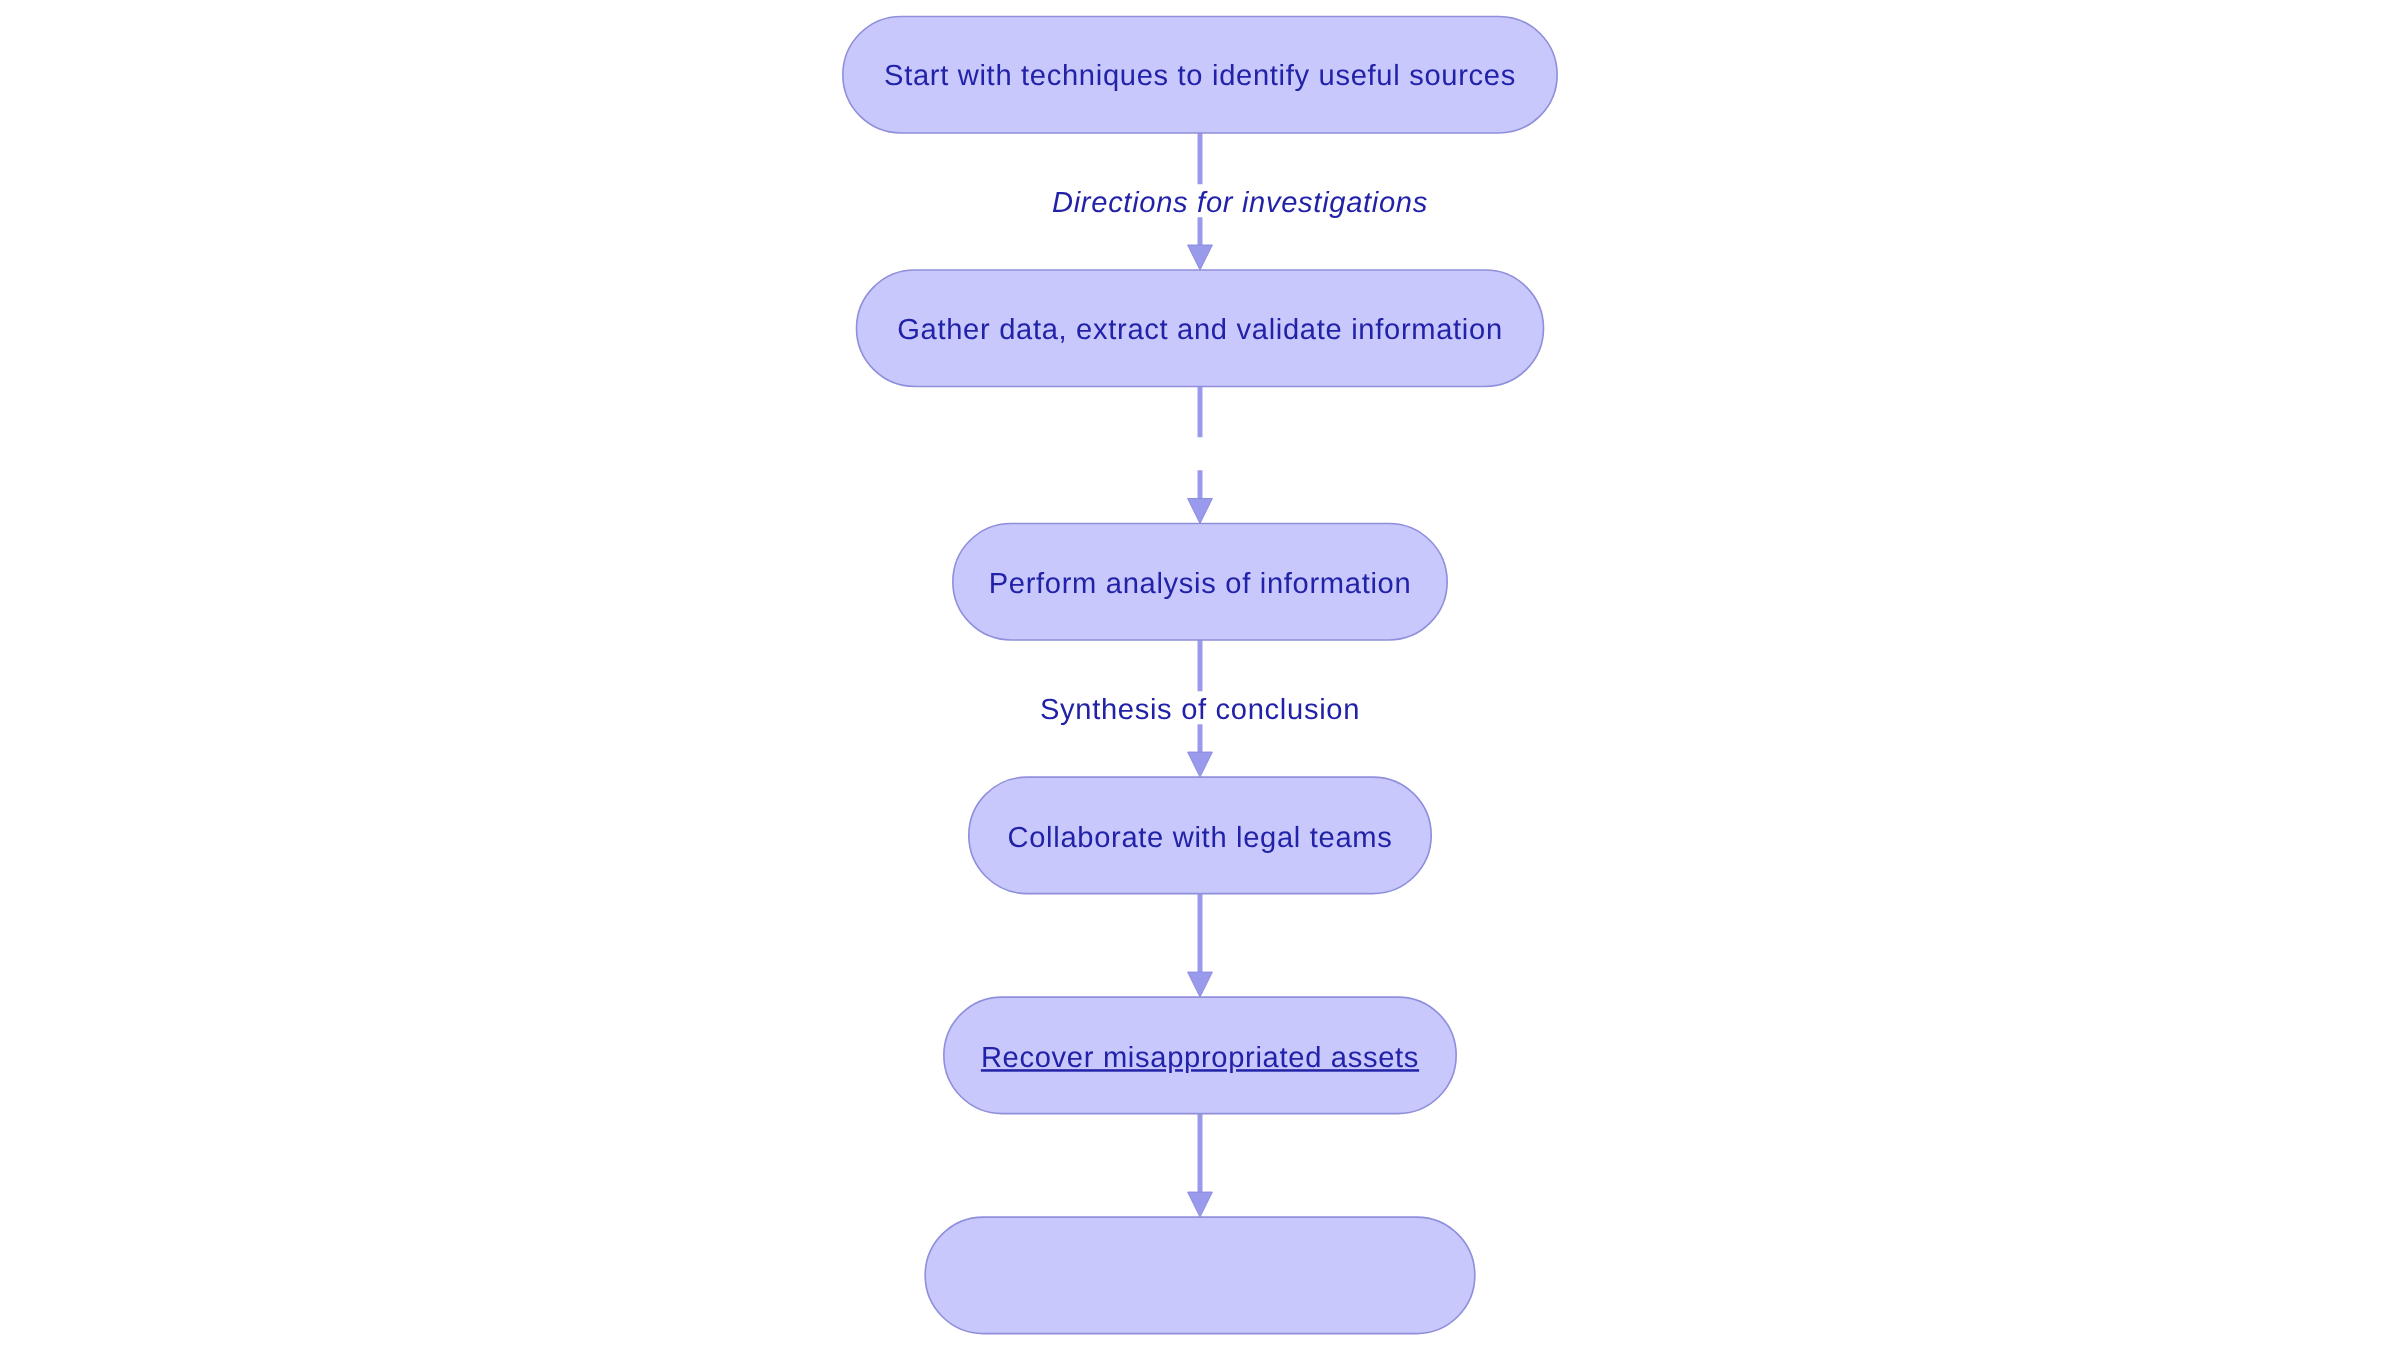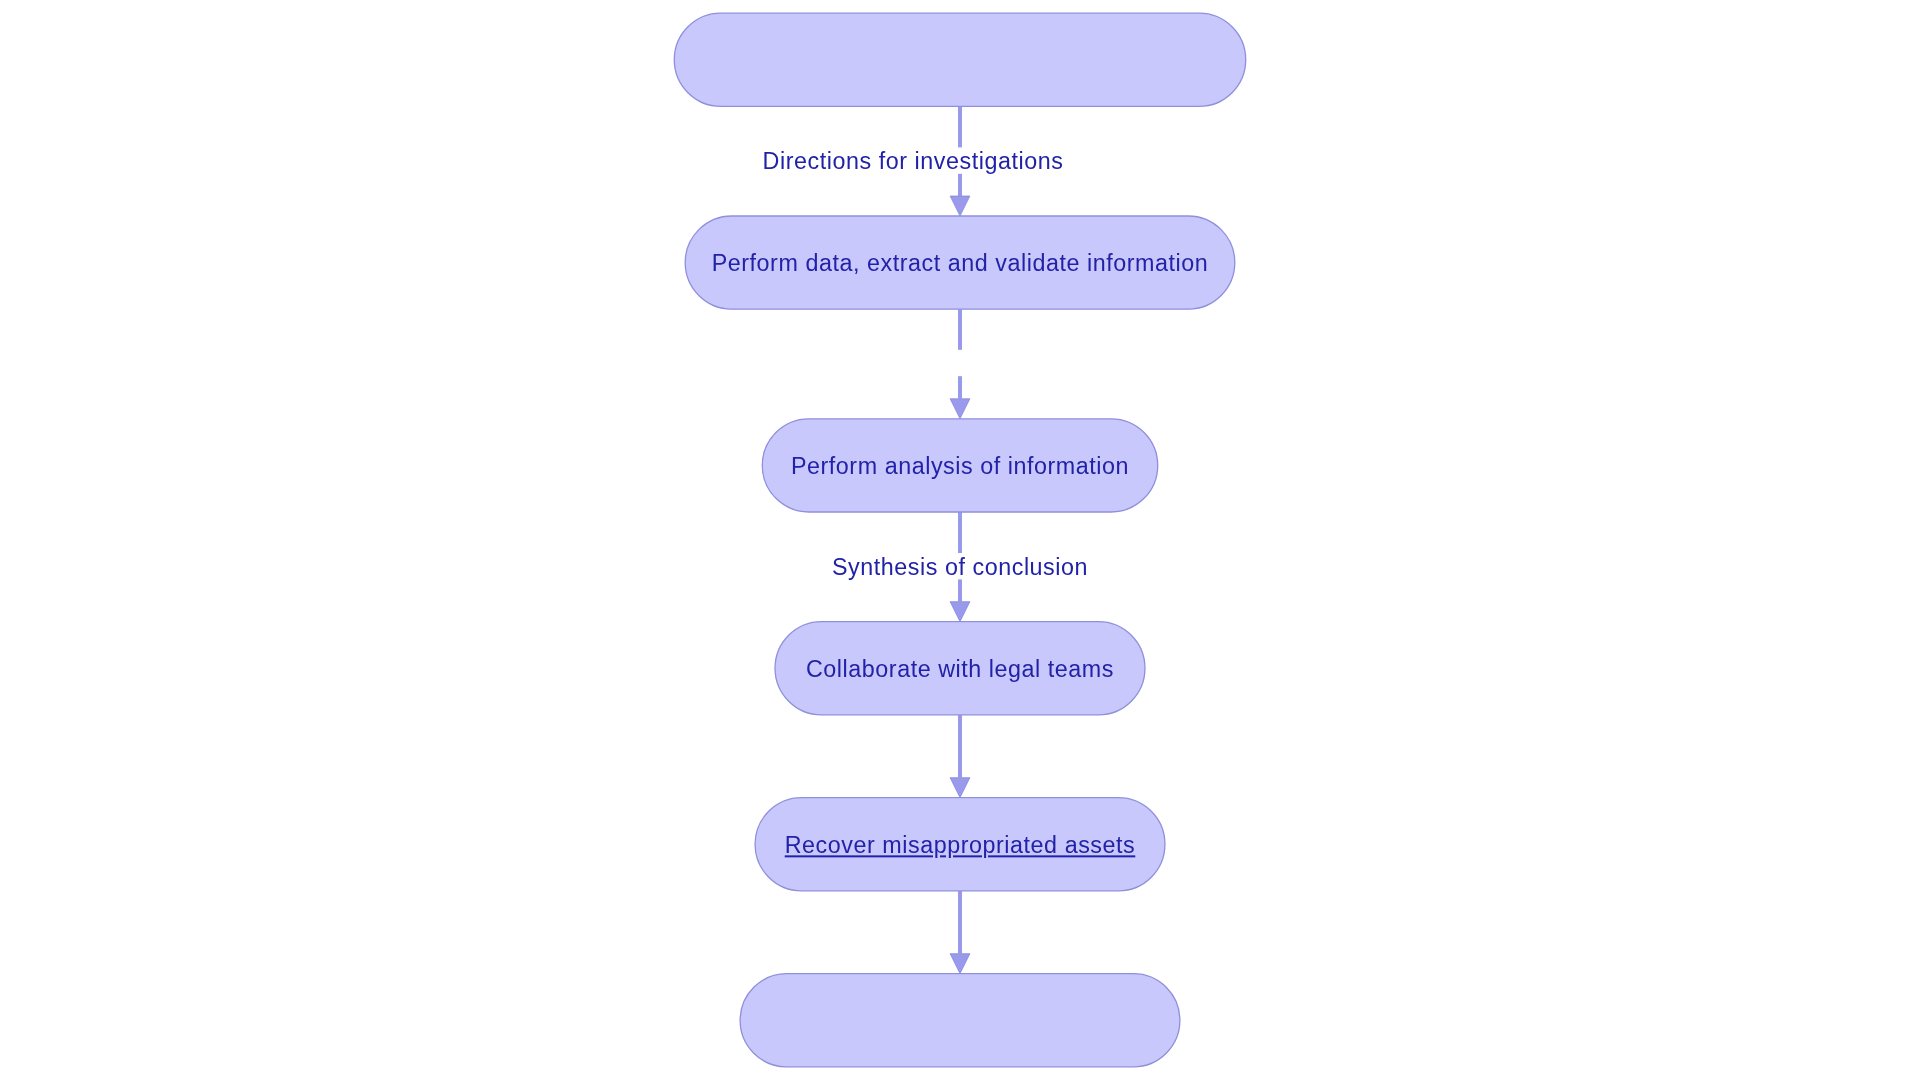--- a/index.html
+++ b/index.html
@@ -46,21 +46,22 @@
   <rect class="label-mask" x="830" y="553.0" width="260" height="26.4"></rect>
 
   <rect class="node-shape" x="674.29" y="13.17" width="571.42" height="93.2" rx="46.6"></rect>
   <rect class="node-shape" x="685.20" y="216.00" width="549.60" height="93.2" rx="46.6"></rect>
   <rect class="node-shape" x="762.28" y="418.78" width="395.44" height="93.2" rx="46.6"></rect>
   <rect class="node-shape" x="775.03" y="621.67" width="369.94" height="93.2" rx="46.6"></rect>
   <rect class="node-shape" x="755.06" y="797.67" width="409.88" height="93.2" rx="46.6"></rect>
   <rect class="node-shape" x="740.12" y="973.67" width="439.76" height="93.2" rx="46.6"></rect>
 </svg>
 
-  <div class="node-label" style="left:960px;top:264.00px;">Perform data, extract and validate information</div>
+  <div class="node-label" style="left:960px;top:61.17px;">Start with techniques to identify useful sources</div>
+  <div class="node-label" style="left:960px;top:264.00px;">Gather data, extract and validate information</div>
   <div class="node-label" style="left:960px;top:466.78px;text-align:right;">Perform analysis of information</div>
   <div class="node-label" style="left:960px;top:669.67px;">Collaborate with legal teams</div>
   <div class="node-label" style="left:960px;top:845.67px;text-decoration:underline;">Recover misappropriated assets</div>
 
-  <div class="edge-label" style="left:913px;top:162.35px;">Directions for investigations</div>
+  <div class="edge-label" style="left:992px;top:162.35px;font-style:italic;">Directions for investigations</div>
   <div class="edge-label" style="left:960px;top:568.45px;text-align:right;">Synthesis of conclusion</div>
 
 </div>
 
 </body></html>

